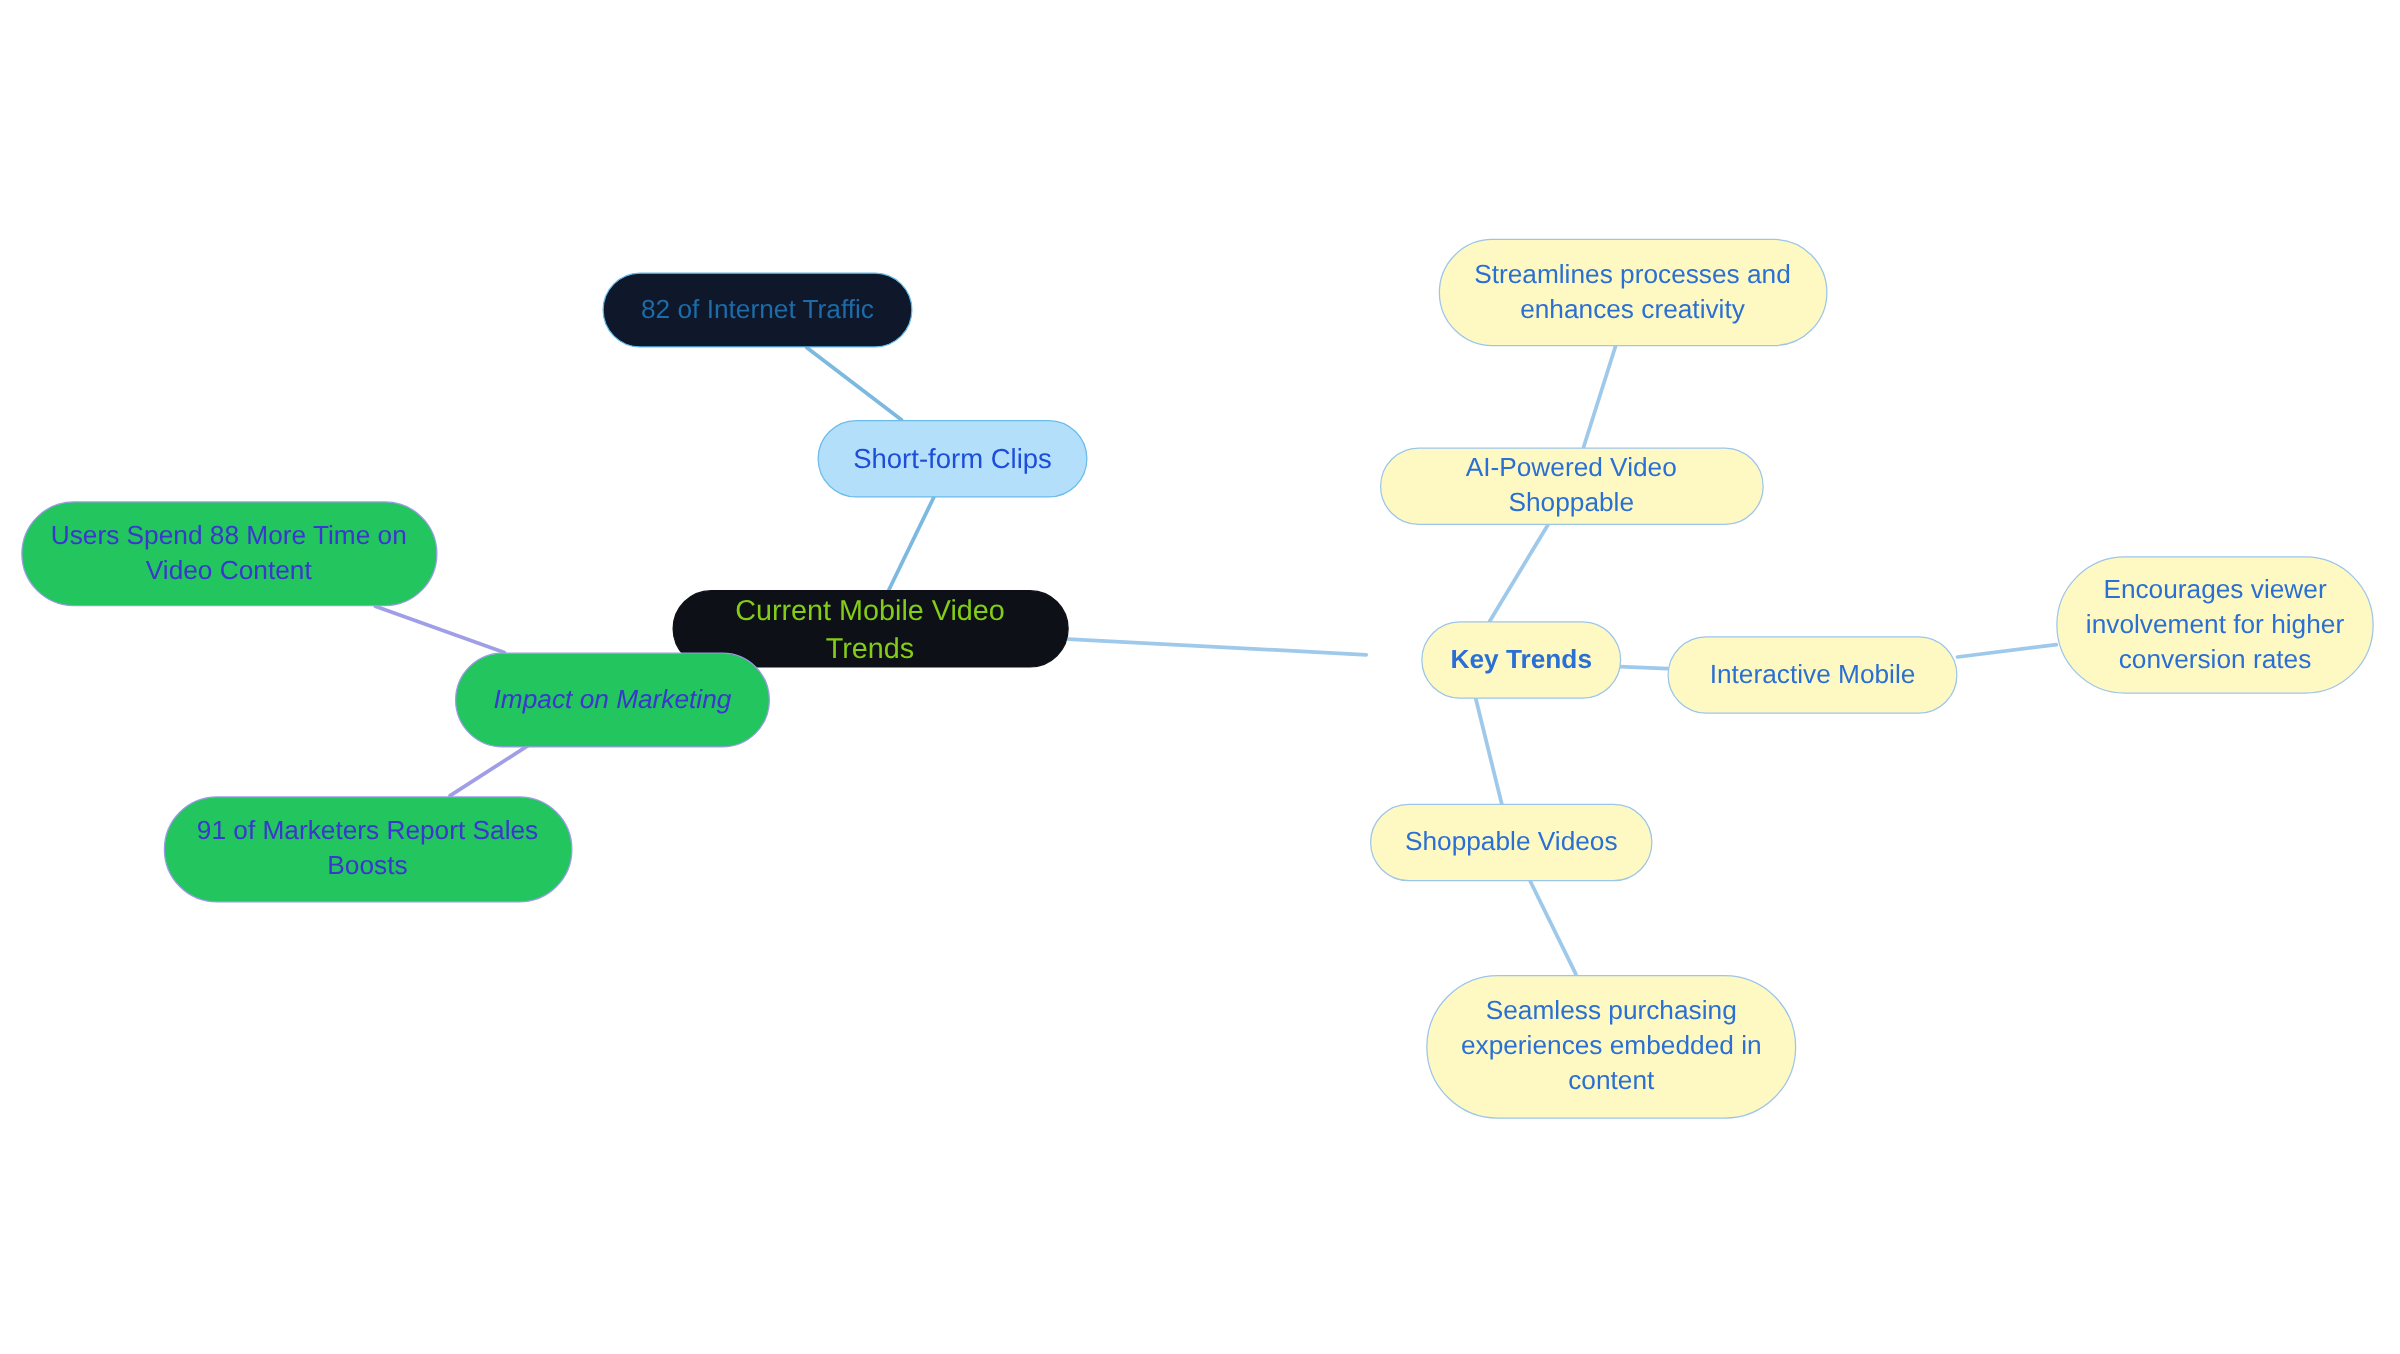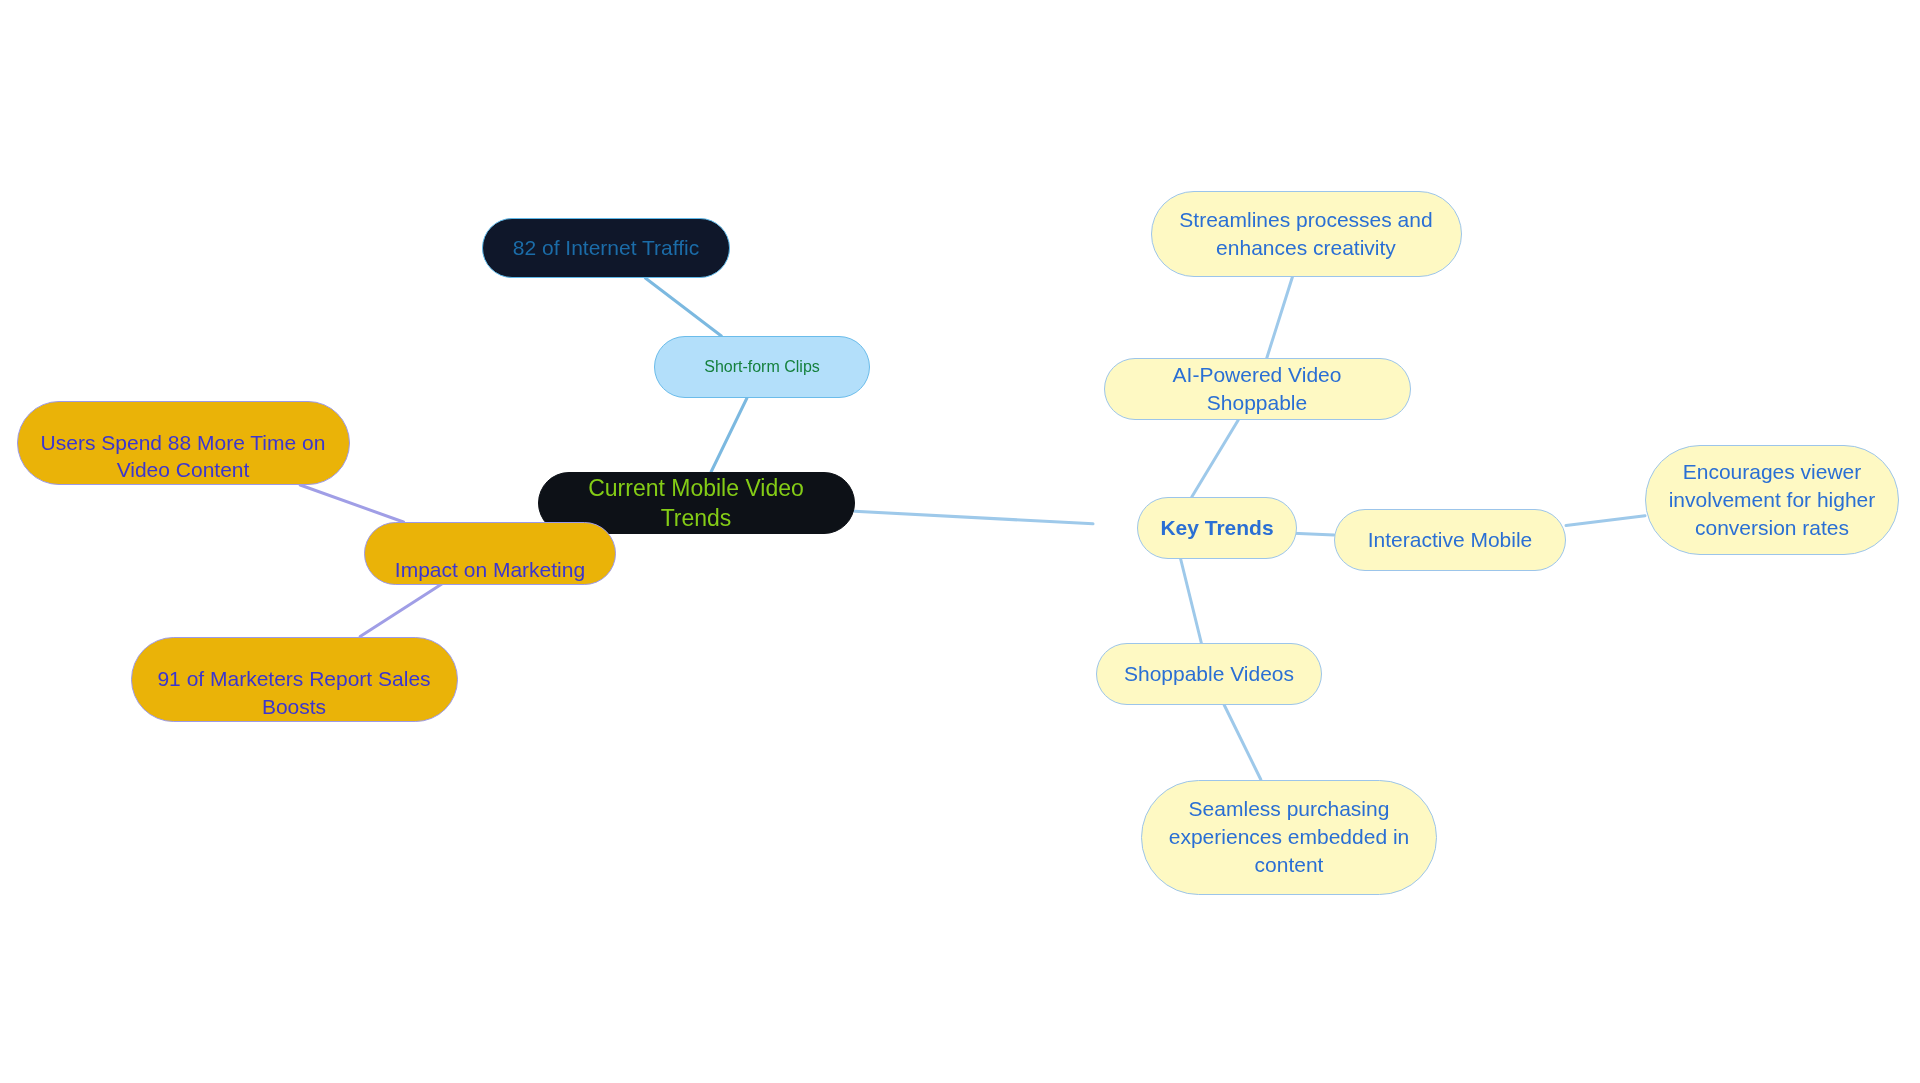--- a/index.html
+++ b/index.html
@@ -52,35 +52,34 @@
   }
   .node-blue-strong {
     background: #0f172a;
     border-color: #5fb8e8;
     color: #1b6ca8;
     font-size: 21px;
   }
   .node-blue-mid {
     background: #b3dffa;
     border-color: #6bbcea;
-    color: #15803d;
-    font-size: 16px;
+    color: #1d4ed8;
+    font-size: 22px;
   }
   .node-blue-light {
     background: #fef9c3;
     border-color: #9cc5ea;
     color: #2a6fd4;
     font-size: 21px;
   }
   .node-purple {
-    background: #eab308;
+    background: #22c55e;
     border-color: #9c9ae9;
     color: #3b36cf;
     font-size: 21px;
-    align-items: flex-end;
   }
   .node-label {
     display: block;
     width: 100%;
     white-space: pre-line;
   }
 </style>
 </head>
 <body>
 
@@ -104,21 +103,21 @@
   <div id="node-layer">
       <div class="node node-root" style="left: 537.5px; top: 472px; width: 317px; height: 62px;">
         <span class="node-label">Current Mobile Video Trends</span>
       </div>
       <div class="node node-blue-mid" style="left: 654px; top: 336px; width: 216px; height: 62px;">
         <span class="node-label">Short-form Clips</span>
       </div>
       <div class="node node-blue-strong" style="left: 482px; top: 218px; width: 248px; height: 60px;">
         <span class="node-label">82 of Internet Traffic</span>
       </div>
-      <div class="node node-purple" style="left: 364px; top: 522px; width: 252px; height: 63px;">
+      <div class="node node-purple" style="left: 364px; top: 522px; width: 252px; height: 76px; font-style: italic;">
         <span class="node-label">Impact on Marketing</span>
       </div>
       <div class="node node-purple" style="left: 16.5px; top: 401px; width: 333px; height: 84px;">
         <span class="node-label">Users Spend 88 More Time on Video Content</span>
       </div>
       <div class="node node-purple" style="left: 130.5px; top: 636.5px; width: 327px; height: 85px;">
         <span class="node-label">91 of Marketers Report Sales Boosts</span>
       </div>
       <div class="node node-blue-light" style="left: 1137px; top: 497px; width: 160px; height: 62px; font-weight: bold;">
         <span class="node-label">Key Trends</span>

